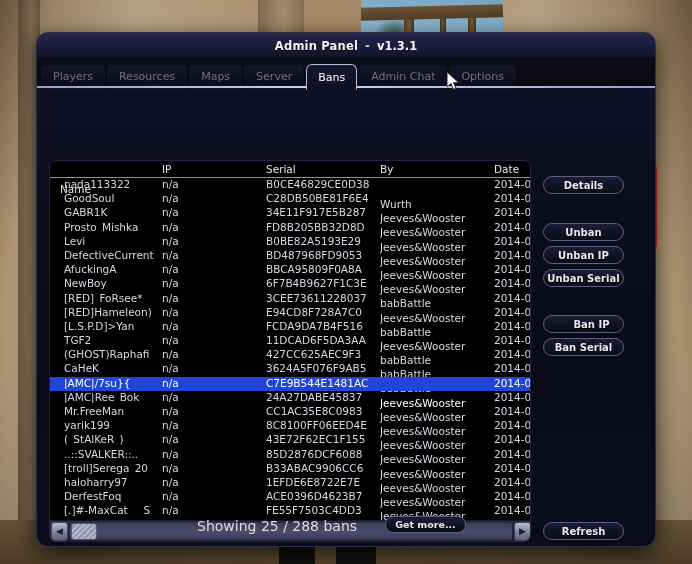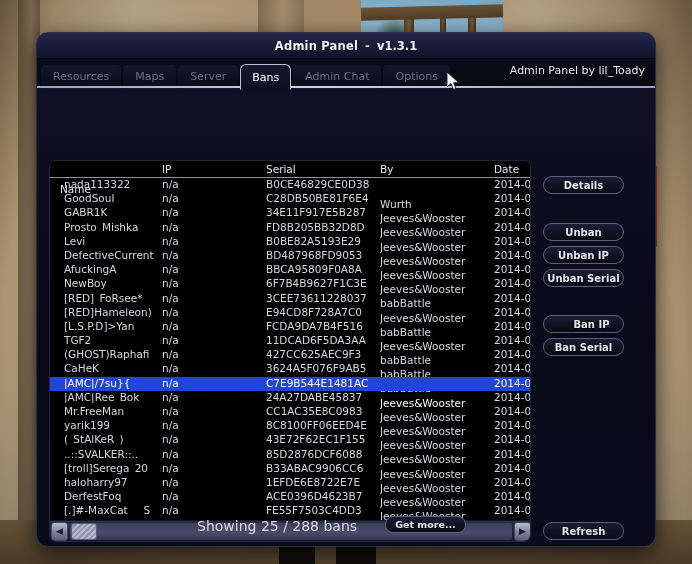--- a/index.html
+++ b/index.html
@@ -232,27 +232,27 @@
 
 <div id="window">
 
   <div class="titlebar">
     <span class="t-title">Admin Panel</span>
     <span class="t-sep">-</span>
     <span class="t-ver">v1.3.1</span>
   </div>
 
   <div class="tabrow">
+    <div class="tab">Players</div>
     <div class="tab">Resources</div>
     <div class="tab">Maps</div>
     <div class="tab">Server</div>
     <div class="tab active">Bans</div>
     <div class="tab">Admin Chat</div>
     <div class="tab">Options</div>
-    <div class="credit">Admin Panel by lil_Toady</div>
     <div class="tab-underline"></div>
   </div>
 
   <div class="panel-body">
 
     <div class="listbox">
 
       <div class="list-head">
         <span class="col-name">Name</span>
         <span class="col-ip">IP</span>

